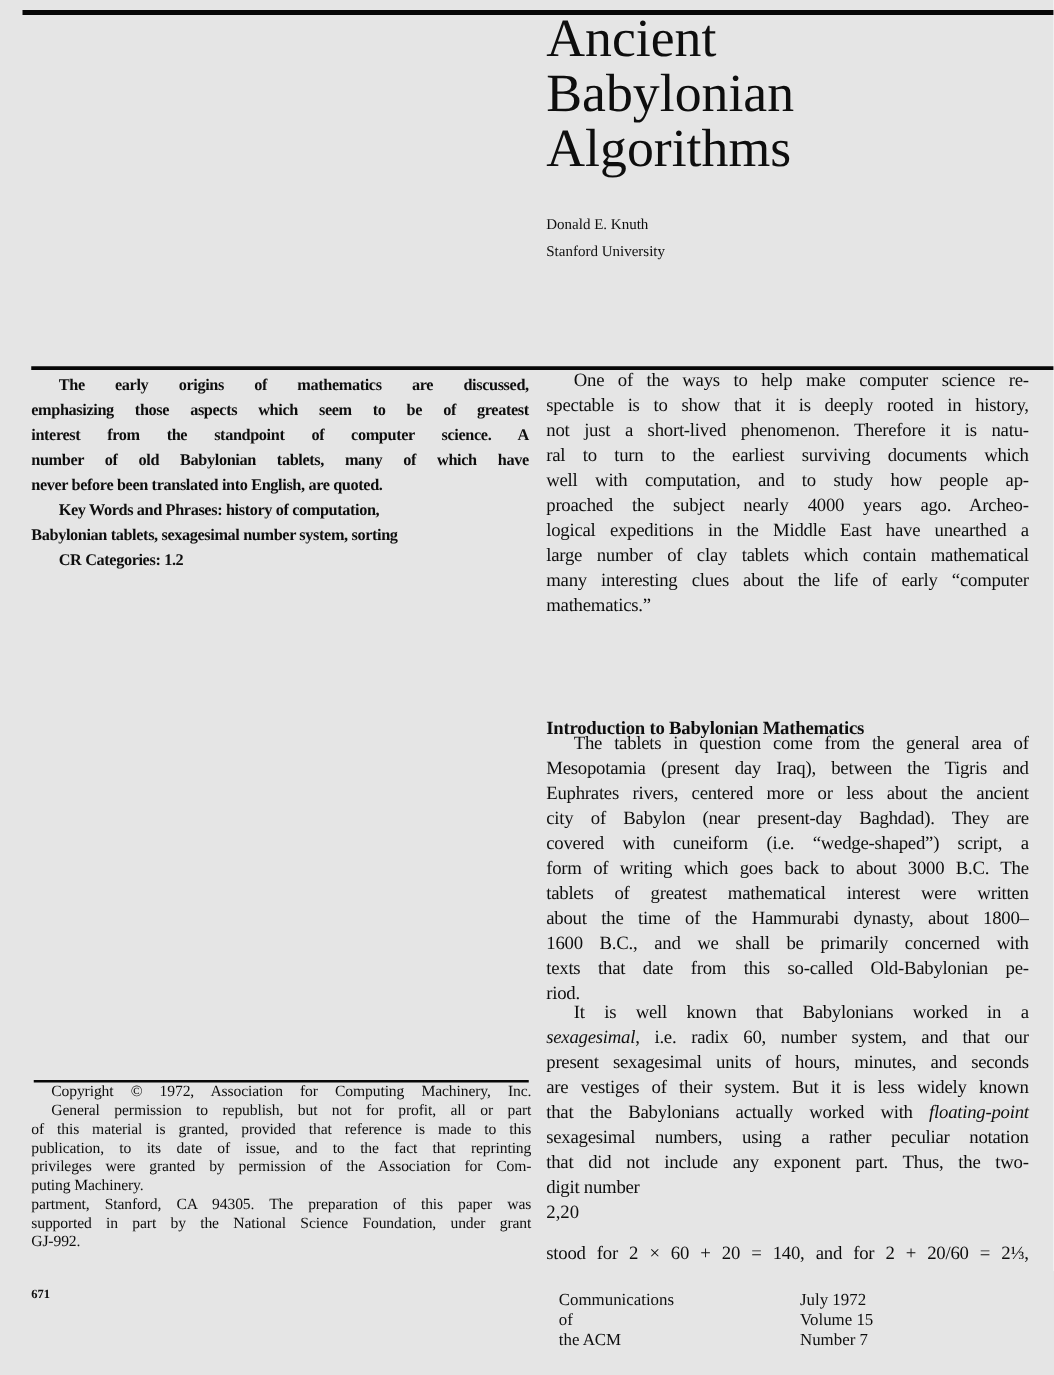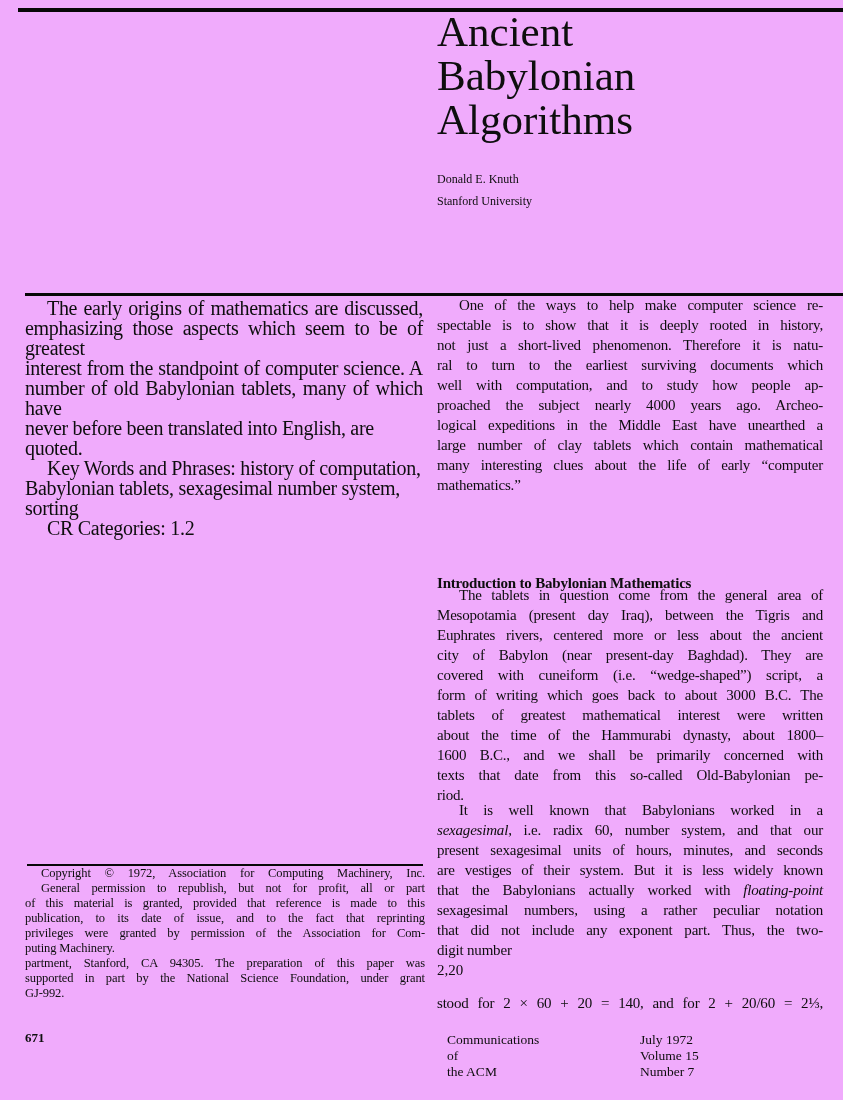--- a/index.html
+++ b/index.html
@@ -1,50 +1,50 @@
 <!DOCTYPE html>
 <html><head>
 <meta charset="utf-8">
 <style>
   html, body { margin: 0; padding: 0; background: #ffffff; }
   .page {
     position: relative;
     width: 843px;
     height: 1100px;
-    background: #f0abfc;
+    background: #e5e5e5;
     color: #0e0e0e;
     font-family: "Liberation Serif", "DejaVu Serif", serif;
     overflow: hidden;
   }
   .rule { position: absolute; background: #070707; }
   #rule-top      { left: 18px;  top: 8px;   width: 825px; height: 4px; }
   #rule-mid      { left: 25px;  top: 293px; width: 818px; height: 3px; }
   #rule-footnote { left: 27px;  top: 864px; width: 396px; height: 2px; }
 
   .masthead-title {
     position: absolute; left: 437px; top: 10px; width: 400px;
     font-size: 43px; line-height: 44px; font-weight: 400;
   }
   .author-block {
     position: absolute; left: 437px; top: 169px; width: 390px;
     font-size: 12px; line-height: 21.5px;
   }
 
   .abstract {
     position: absolute; left: 25px; top: 298px; width: 398px;
-    font-weight: normal; font-size: 20px; line-height: 20px;
+    font-weight: bold; font-size: 13px; line-height: 20px;
     letter-spacing: -0.3px;
   }
   .fnote {
     position: absolute; left: 25px; top: 866px; width: 400px;
     font-size: 12.5px; line-height: 15px; letter-spacing: -0.1px;
   }
   .pagenum {
     position: absolute; left: 25px; top: 1030px;
-    font-size: 13px; font-weight: bold;
+    font-size: 10px; font-weight: bold;
   }
 
   .rc { position: absolute; left: 437px; width: 386px; }
   .body-text { font-size: 15px; line-height: 20px; letter-spacing: -0.2px; }
   #para1 { top: 295px; }
   #heading { top: 575px; font-weight: bold; font-size: 15px; letter-spacing: -0.2px; }
   #para2 { top: 585px; }
   #para3 { top: 800px; }
   #dmath { top: 962px; font-size: 15px; }
   #para4 { top: 993px; }

